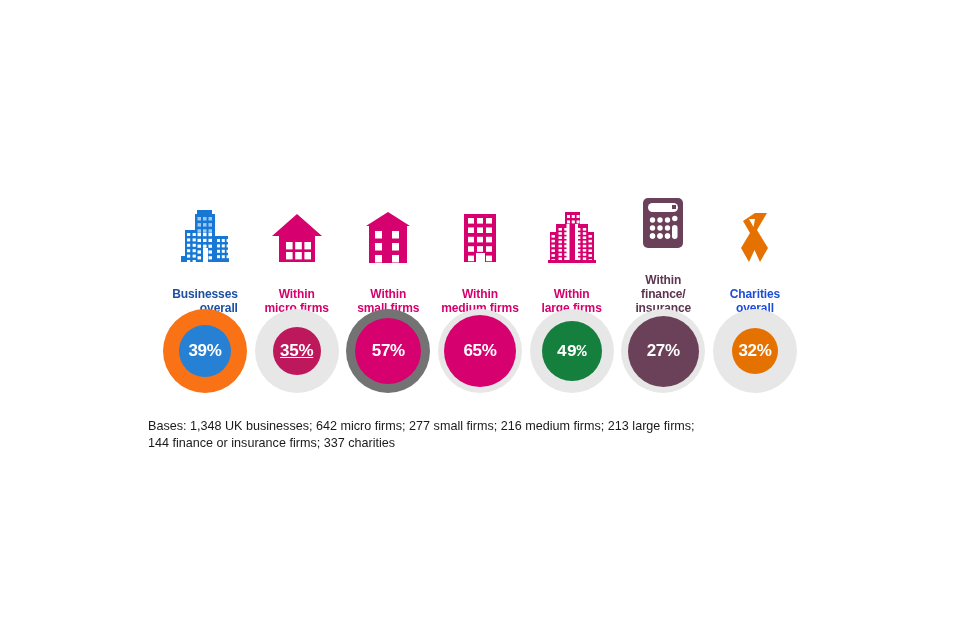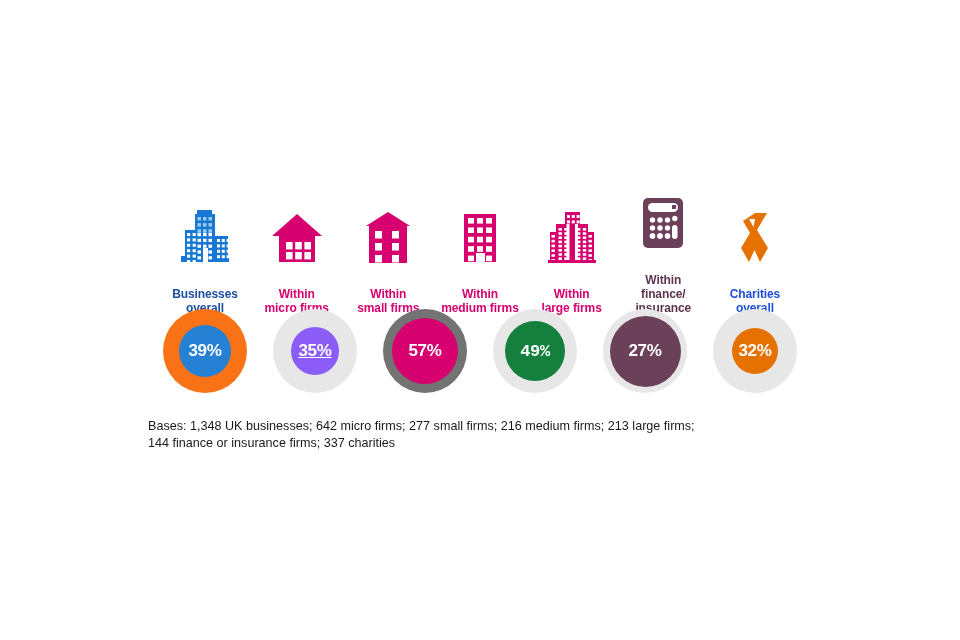--- a/index.html
+++ b/index.html
@@ -160,21 +160,21 @@
             <rect x="49.6" y="36.4" width="3" height="3" fill="#ffffff"></rect>
             <rect x="40" y="41.8" width="3" height="3" fill="#ffffff"></rect>
             <rect x="44.8" y="41.8" width="3" height="3" fill="#ffffff"></rect>
             <rect x="49.6" y="41.8" width="3" height="3" fill="#ffffff"></rect>
             <rect x="40" y="47.2" width="3" height="3" fill="#ffffff"></rect>
             <rect x="44.8" y="47.2" width="3" height="3" fill="#ffffff"></rect>
             <rect x="49.6" y="47.2" width="3" height="3" fill="#ffffff"></rect>
             <rect x="26" y="40" width="5" height="14" fill="#ffffff"></rect>
           </svg>
         </div>
-        <div class="col-label" style="color: rgb(28, 79, 161);">Businesses
+        <div class="col-label" style="color: rgb(28, 79, 161); text-align: right;">Businesses
 overall</div>
       </div>
       <div class="column">
         <div class="icon-wrap">
           <svg width="56" height="58" viewBox="0 0 56 58" fill="#D6006E">
             <polygon points="28,6 53,28 46,28 46,54 10,54 10,28 3,28" fill="#D6006E"></polygon>
             <rect x="10" y="28" width="36" height="26" fill="#D6006E"></rect>
             <rect x="17" y="34" width="6.6" height="7.4" fill="#ffffff"></rect>
             <rect x="26.2" y="34" width="6.6" height="7.4" fill="#ffffff"></rect>
             <rect x="35.4" y="34" width="6.6" height="7.4" fill="#ffffff"></rect>
@@ -330,30 +330,35 @@
     </div>
 
   <div class="circles">
       <div class="circle-cell">
         <div class="ring" style="background: #f97316;">
           <div class="disc" style="width: 52px; height: 52px; background: rgb(38, 128, 212);">39%</div>
         </div>
       </div>
       <div class="circle-cell">
         <div class="ring" style="background: rgb(231, 231, 231);">
-          <div class="disc" style="width: 48px; height: 48px; background: #8b5cf6; text-decoration: underline;">35%</div>
+          <div class="disc" style="width: 48px; height: 48px; background: #be185d; text-decoration: underline;">35%</div>
         </div>
       </div>
       <div class="circle-cell">
         <div class="ring" style="background: #737373;">
           <div class="disc" style="width: 66px; height: 66px; background: rgb(214, 0, 110);">57%</div>
         </div>
       </div>
       <div class="circle-cell">
         <div class="ring" style="background: rgb(231, 231, 231);">
+          <div class="disc" style="width: 72px; height: 72px; background: rgb(214, 0, 110);">65%</div>
+        </div>
+      </div>
+      <div class="circle-cell">
+        <div class="ring" style="background: rgb(231, 231, 231);">
           <div class="disc" style="width: 60px; height: 60px; background: #15803d; font-family: Liberation Mono, monospace;">49%</div>
         </div>
       </div>
       <div class="circle-cell">
         <div class="ring" style="background: rgb(231, 231, 231);">
           <div class="disc" style="width: 71px; height: 71px; background: rgb(107, 65, 89);">27%</div>
         </div>
       </div>
       <div class="circle-cell">
         <div class="ring" style="background: rgb(231, 231, 231);">

